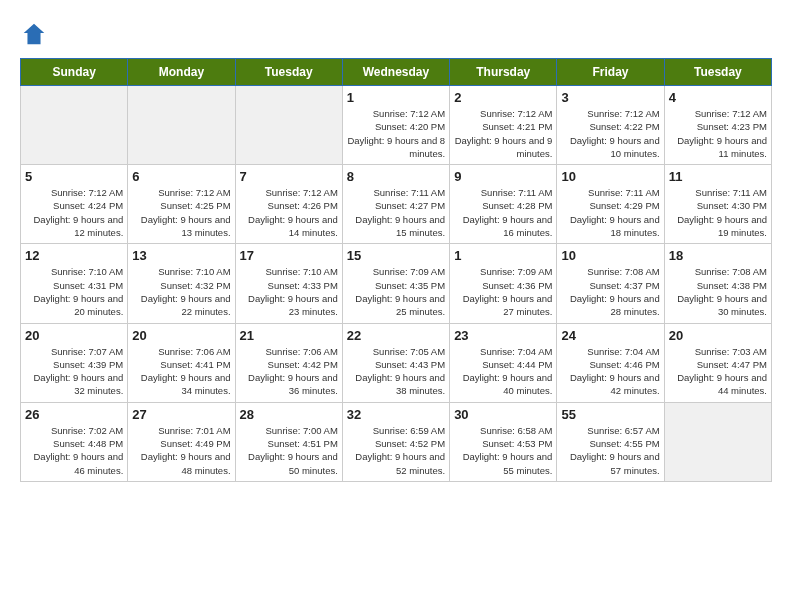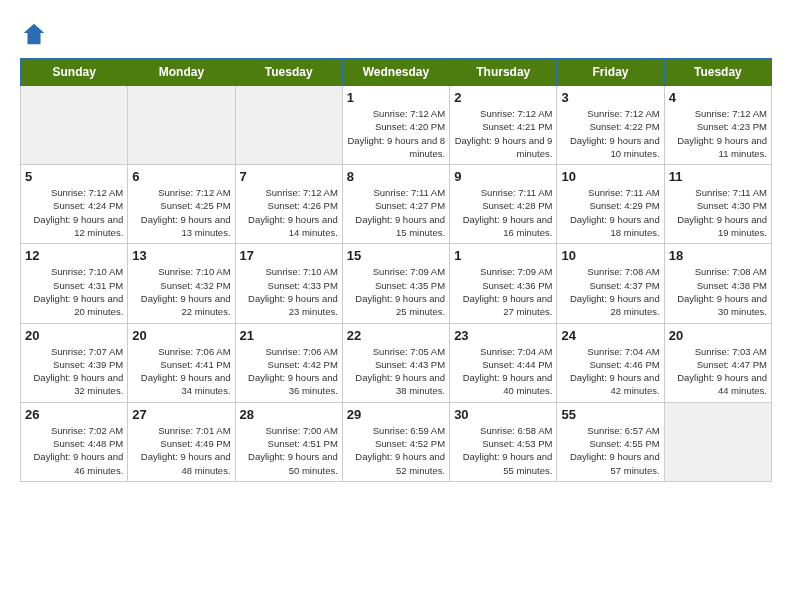--- a/index.html
+++ b/index.html
@@ -229,21 +229,21 @@
         </td>
         <td>
           <div class="day-num">27</div>
           <div class="cell-text">Sunrise: 7:01 AM<br>Sunset: 4:49 PM<br>Daylight: 9 hours and 48 minutes.</div>
         </td>
         <td>
           <div class="day-num">28</div>
           <div class="cell-text">Sunrise: 7:00 AM<br>Sunset: 4:51 PM<br>Daylight: 9 hours and 50 minutes.</div>
         </td>
         <td>
-          <div class="day-num">29</div>
+          <div class="day-num">32</div>
           <div class="cell-text">Sunrise: 6:59 AM<br>Sunset: 4:52 PM<br>Daylight: 9 hours and 52 minutes.</div>
         </td>
         <td>
           <div class="day-num">30</div>
           <div class="cell-text">Sunrise: 6:58 AM<br>Sunset: 4:53 PM<br>Daylight: 9 hours and 55 minutes.</div>
         </td>
         <td>
           <div class="day-num">55</div>
           <div class="cell-text">Sunrise: 6:57 AM<br>Sunset: 4:55 PM<br>Daylight: 9 hours and 57 minutes.</div>
         </td>

